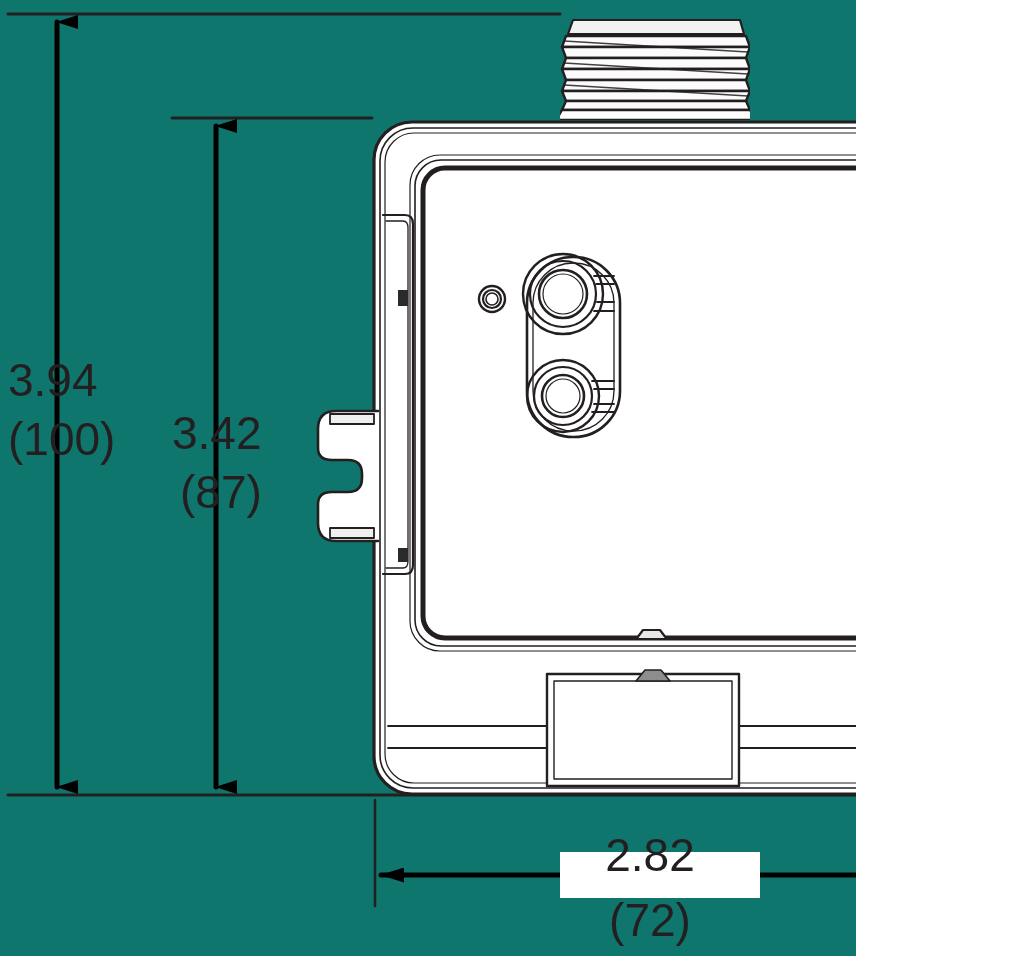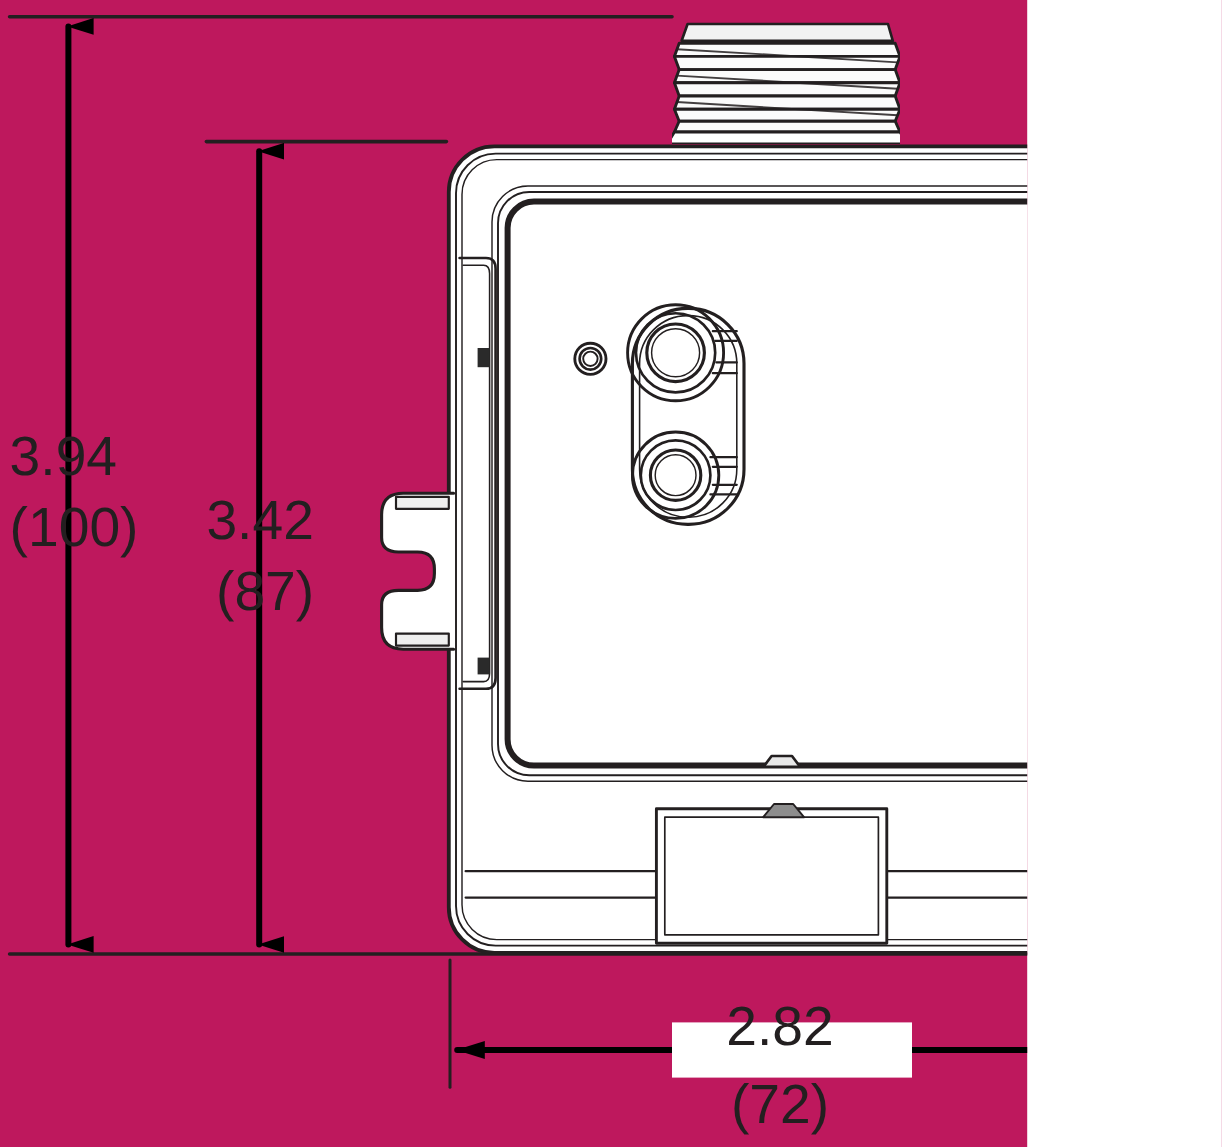--- a/index.html
+++ b/index.html
@@ -7,21 +7,21 @@
     padding: 0;
     background: #ffffff;
   }
   body {
     font-family: "Liberation Sans", sans-serif;
   }
   #canvas {
     position: relative;
     width: 856px;
     height: 956px;
-    background: #be185d;
+    background: #0f766e;
     overflow: hidden;
   }
   #drawing {
     position: absolute;
     left: 0;
     top: 0;
     width: 1018px;
     height: 956px;
     display: block;
   }

